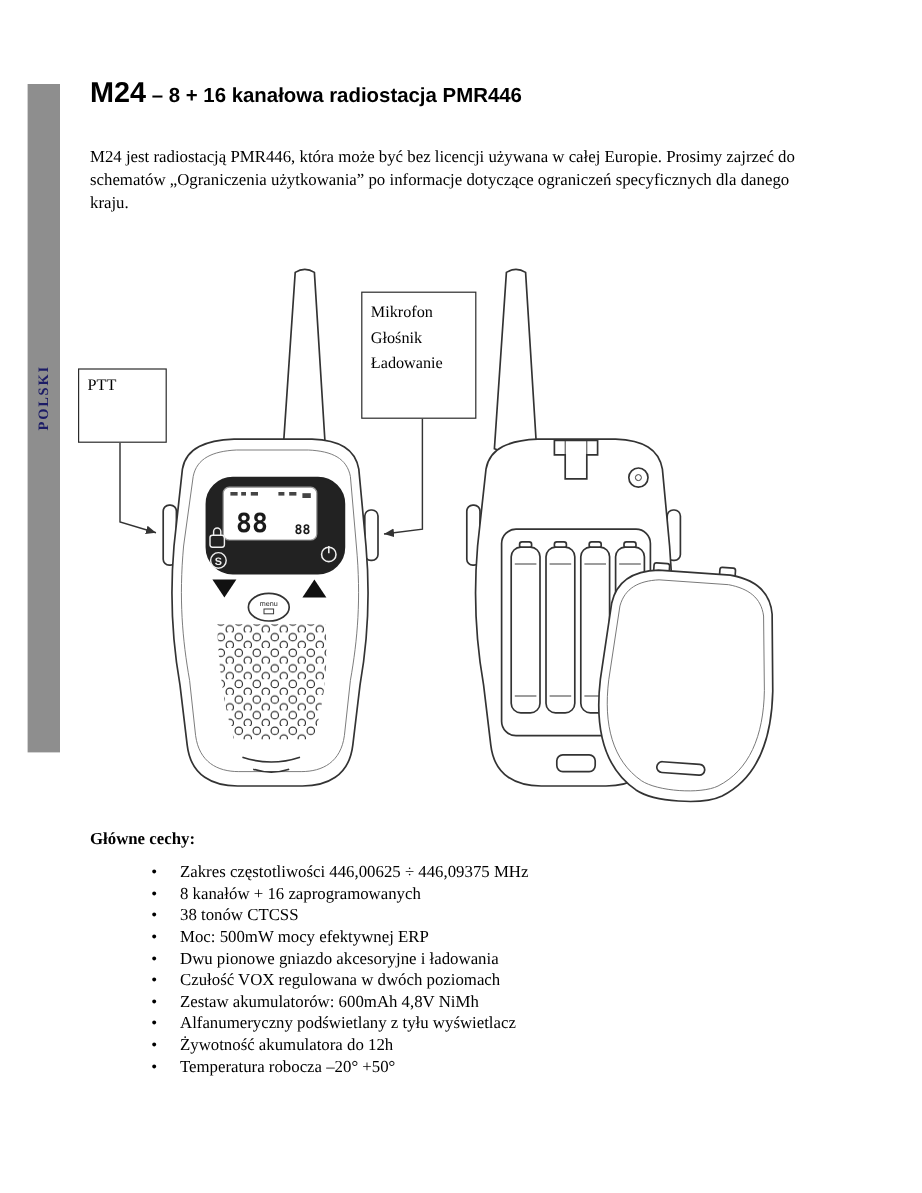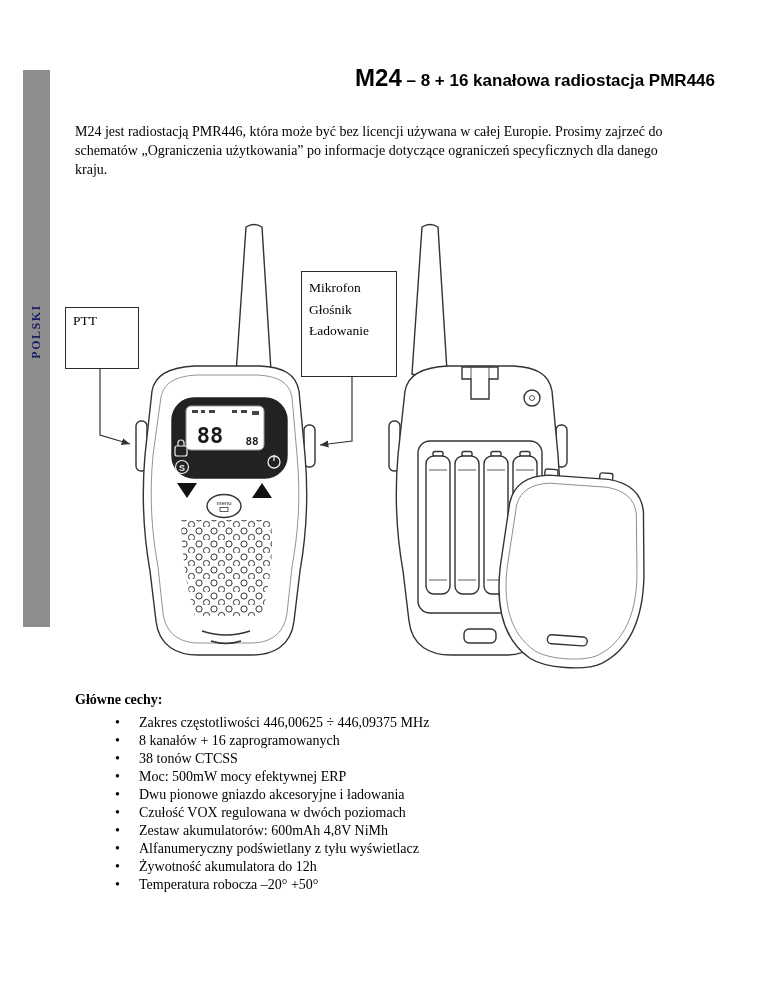--- a/index.html
+++ b/index.html
@@ -15,41 +15,41 @@
     position:absolute; left:23px; top:296px; width:27px; height:70px;
     display:flex; align-items:center; justify-content:center;
   }
   .sidebar-label {
     transform:rotate(-90deg); white-space:nowrap;
     font-weight:bold; font-size:12px; letter-spacing:1.5px; color:#1c1c66;
     font-family:"Liberation Serif", serif;
   }
   .title {
     position:absolute; left:75px; top:64px; width:640px;
-    font-family:"Liberation Sans", sans-serif; font-weight:bold;text-align:right;
+    font-family:"Liberation Sans", sans-serif; font-weight:bold;
   }
   .title .model { font-size:24px; }
   .title .rest  { font-size:17px; }
   .intro {
     position:absolute; left:75px; top:122px; width:612px;
     font-size:14px; line-height:1.36;
   }
   .callout {
     position:absolute; border:1px solid #2b2b2b; background:#fff;
     font-size:13.5px; padding:5px 7px; z-index:3; box-sizing:content-box;
   }
   .callout.ptt { left:65px;  top:307px; width:58px; height:50px; }
-  .callout.mic { left:301px; top:243px; width:80px; height:94px; line-height:1.6;margin-top:28px; }
+  .callout.mic { left:301px; top:243px; width:80px; height:94px; line-height:1.6; }
   .callout .cline { display:block; }
   svg.illo { position:absolute; left:60px; top:215px; z-index:1; }
   .features {
     position:absolute; left:75px; top:692px; width:625px; font-size:14px;
   }
   .features .fhead { font-weight:bold; margin:0 0 6px 0; }
-  .features ul { list-style:none; margin:0; padding:0 0 0 40px; }
+  .features ul { list-style:none; margin:11px; padding:0 0 0 40px; }
   .features li { line-height:18px; }
   .blt { display:inline-block; width:24px; }
 </style>
 </head>
 <body>
 
 <div class="sidebar"></div>
 <div class="sidebar-label-wrap">
   <span class="sidebar-label">POLSKI</span>
 </div>

